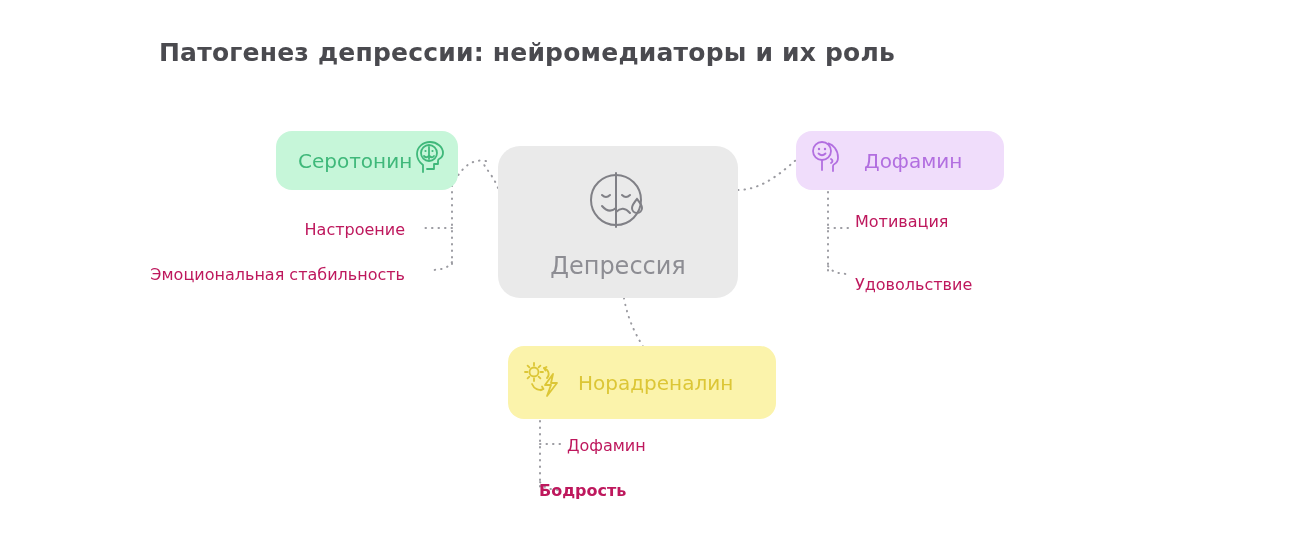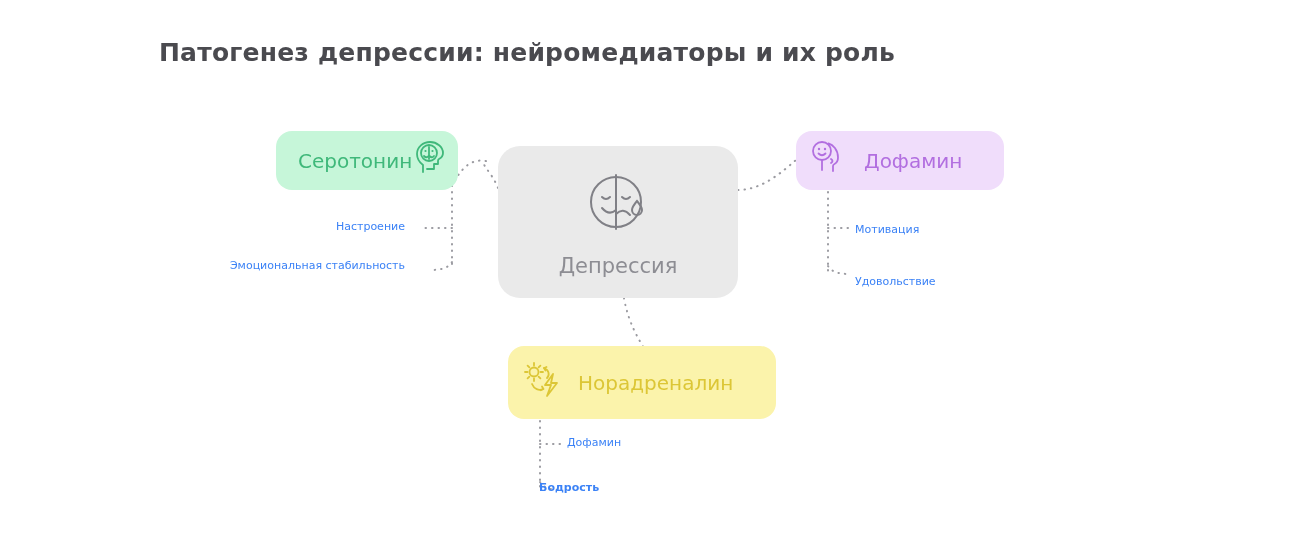--- a/index.html
+++ b/index.html
@@ -74,21 +74,21 @@
     top: 146px;
     width: 240px;
     height: 152px;
     background: #eaeaea;
     border-radius: 22px;
     flex-direction: column;
     justify-content: center;
     gap: 12px;
   }
   #node-center .node-label {
-    font-size: 21px;
+    font-size: 24px;
     color: #8d8d93;
   }
 
   
   #node-serotonin {
     left: 276px;
     top: 131px;
     width: 182px;
     height: 59px;
     background: #c6f6d9;
@@ -119,30 +119,30 @@
     background: #fbf3ab;
     justify-content: flex-start;
     gap: 14px;
     padding: 0 20px 0 14px;
   }
   #node-noradrenaline .node-label { color: #dcc636; }
 
   
   .sub-label {
     position: absolute;
-    font-size: 11px;
-    color: #3b82f6;
+    font-size: 16px;
+    color: #be185d;
     white-space: nowrap;
   }
   .sub-left  { text-align: right; }
   .sub-right { text-align: left; }
 
   #sub-mood        { right: 895px; top: 220px; }
-  #sub-stability   { right: 895px; top: 259px; text-align: right; }
-  #sub-motivation  { left: 855px;  top: 223px; }
+  #sub-stability   { right: 895px; top: 265px; text-align: right; }
+  #sub-motivation  { left: 855px;  top: 212px; }
   #sub-pleasure    { left: 855px;  top: 275px; }
   #sub-energy      { left: 567px;  top: 436px; }
   #sub-vigor       { left: 539px;  top: 481px; font-weight: bold; }
 </style>
 </head>
 <body>
 
 <div id="canvas">
 
   <div id="title">Патогенез депрессии: нейромедиаторы и их роль</div>

